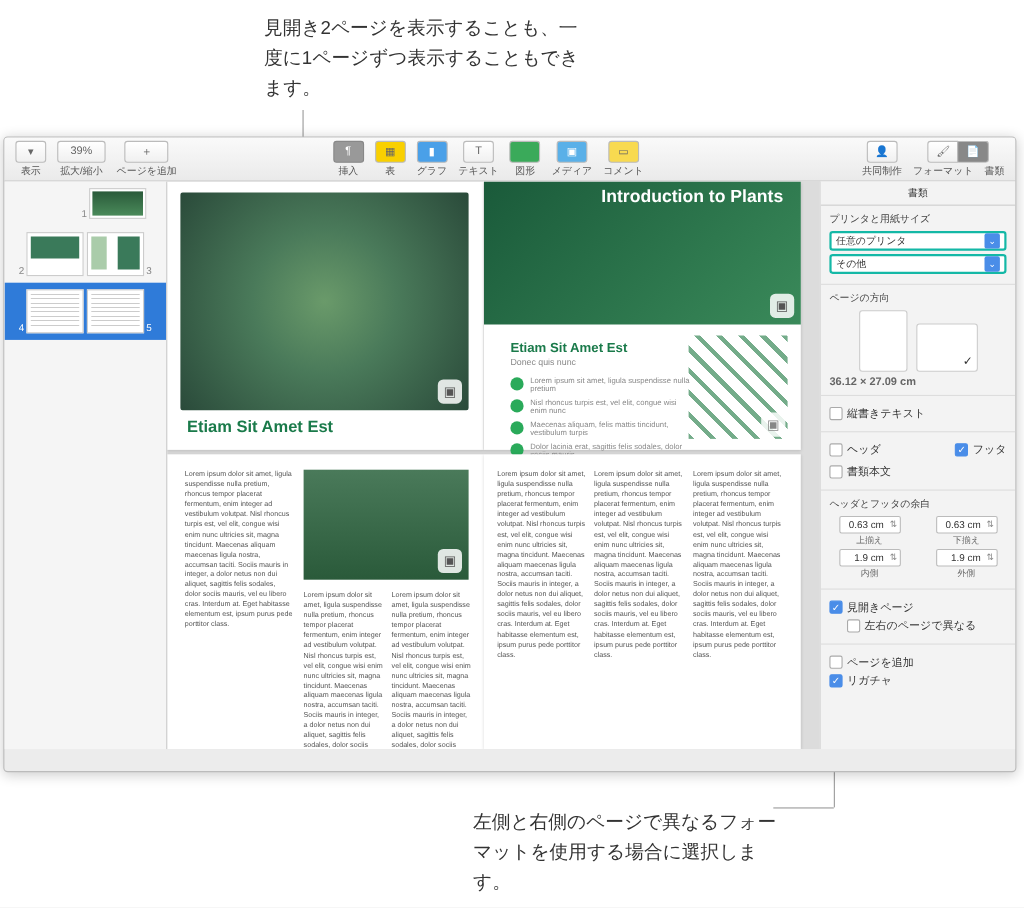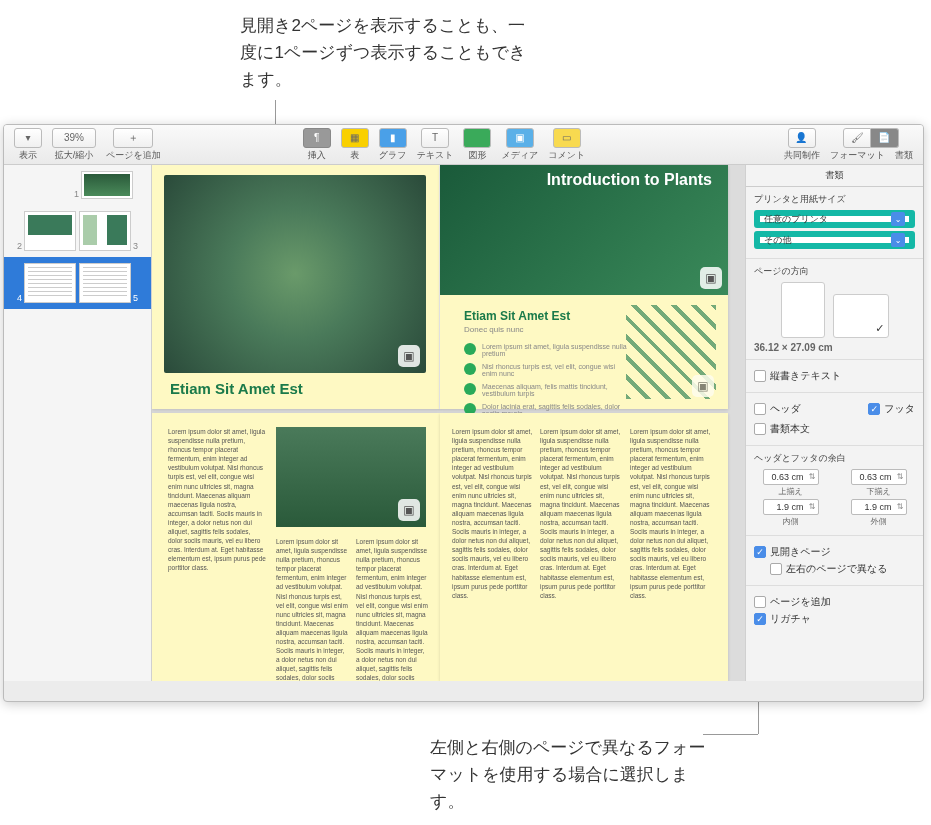--- a/index.html
+++ b/index.html
@@ -38,21 +38,21 @@
 .thumb-row.selected { background: #2f7bd9; }
 .thumb { width: 52px; height: 40px; background: #fff; border: 1px solid #ccc; position: relative; }
 .thumb.short { height: 28px; }
 .thumb-num { position: absolute; bottom: -1px; font-size: 9px; color: #888; }
 .thumb-row .thumb:first-child .thumb-num { left: -8px; }
 .thumb-row .thumb:last-child .thumb-num { right: -8px; }
 .thumb-row.selected .thumb-num { color: #fff; }
 .thumb-fill { position: absolute; background: #3a7a5a; }
 
 .canvas { flex: 1; background: #dcdcdc; overflow: hidden; padding: 0; position: relative; }
-.page { background: #fef9c3; position: absolute; box-shadow: 0 1px 3px rgba(0,0,0,0.15); }
+.page { background: #ffffff; position: absolute; box-shadow: 0 1px 3px rgba(0,0,0,0.15); }
 .page.p1 { left: 0; top: 0; width: 288px; height: 244px; border-right: 1px solid #eee; }
 .page.p2 { left: 288px; top: 0; width: 288px; height: 244px; }
 .page.p3 { left: 0; top: 248px; width: 288px; height: 268px; }
 .page.p4 { left: 288px; top: 248px; width: 288px; height: 268px; }
 
 
 .succulent { position: absolute; left: 12px; top: 10px; width: 262px; height: 198px; background: radial-gradient(circle at 50% 50%, #6a9a6a 0%, #4a7a5a 40%, #2a4a3a 100%); border-radius: 2px; }
 .p1 .heading { position: absolute; left: 18px; bottom: 12px; font-size: 15px; font-weight: 600; color: #1a7a4a; }
 .img-badge { position: absolute; right: 6px; bottom: 6px; width: 22px; height: 22px; background: rgba(255,255,255,0.85); border-radius: 5px; display: flex; align-items: center; justify-content: center; font-size: 12px; color: #555; }
 
@@ -74,21 +74,21 @@
 .p3 .col4 { left: 204px; top: 124px; width: 72px; }
 .p4 .col1 { left: 12px; top: 14px; width: 82px; }
 .p4 .col2 { left: 100px; top: 14px; width: 82px; }
 .p4 .col3 { left: 190px; top: 14px; width: 82px; }
 
 .inspector { width: 178px; background: #f3f3f3; border-left: 1px solid #d0d0d0; font-size: 10px; color: #333; overflow-y: auto; }
 .insp-tabs { display: flex; border-bottom: 1px solid #ccc; background: #f3f3f3; font-size: 9px; }
 .insp-tab { flex: 1; padding: 4px 0; text-align: center; }
 .insp-section { padding: 6px 8px; border-bottom: 1px solid #ddd; }
 .insp-label { font-size: 9px; color: #444; margin-bottom: 4px; }
-.insp-select { width: 100%; height: 18px; background: #fff; border: 6px solid #14b8a6; border-radius: 3px; font-size: 9px; padding: 3px 4px; display: flex; align-items: center; justify-content: space-between; margin-bottom: 3px; }
+.insp-select { width: 100%; height: 18px; background: #fff; border: 2px solid #14b8a6; border-radius: 3px; font-size: 9px; padding: 3px 4px; display: flex; align-items: center; justify-content: space-between; margin-bottom: 3px; }
 .insp-select .arr { width: 14px; height: 14px; background: #4a8de8; border-radius: 2px; color: #fff; display: flex; align-items: center; justify-content: center; font-size: 8px; }
 .orient-row { display: flex; gap: 8px; justify-content: center; }
 .orient-box { width: 44px; height: 56px; background: #fff; border: 1px solid #ccc; border-radius: 3px; position: relative; }
 .orient-box.land { width: 56px; height: 44px; margin-top: 12px; }
 .orient-box .chk { position: absolute; right: 3px; bottom: 2px; color: #333; font-size: 11px; }
 .dim-text { text-align: left; font-size: 10px; color: #666; margin-top: 4px; font-weight: bold; }
 .chk-row { display: flex; align-items: center; gap: 4px; font-size: 10px; margin: 3px 0; }
 .chk-box { width: 12px; height: 12px; background: #fff; border: 1px solid #aaa; border-radius: 2px; display: flex; align-items: center; justify-content: center; font-size: 9px; }
 .chk-box.on { background: #4a8de8; border-color: #4a8de8; color: #fff; }
 .chk-pair { display: flex; justify-content: space-between; }

